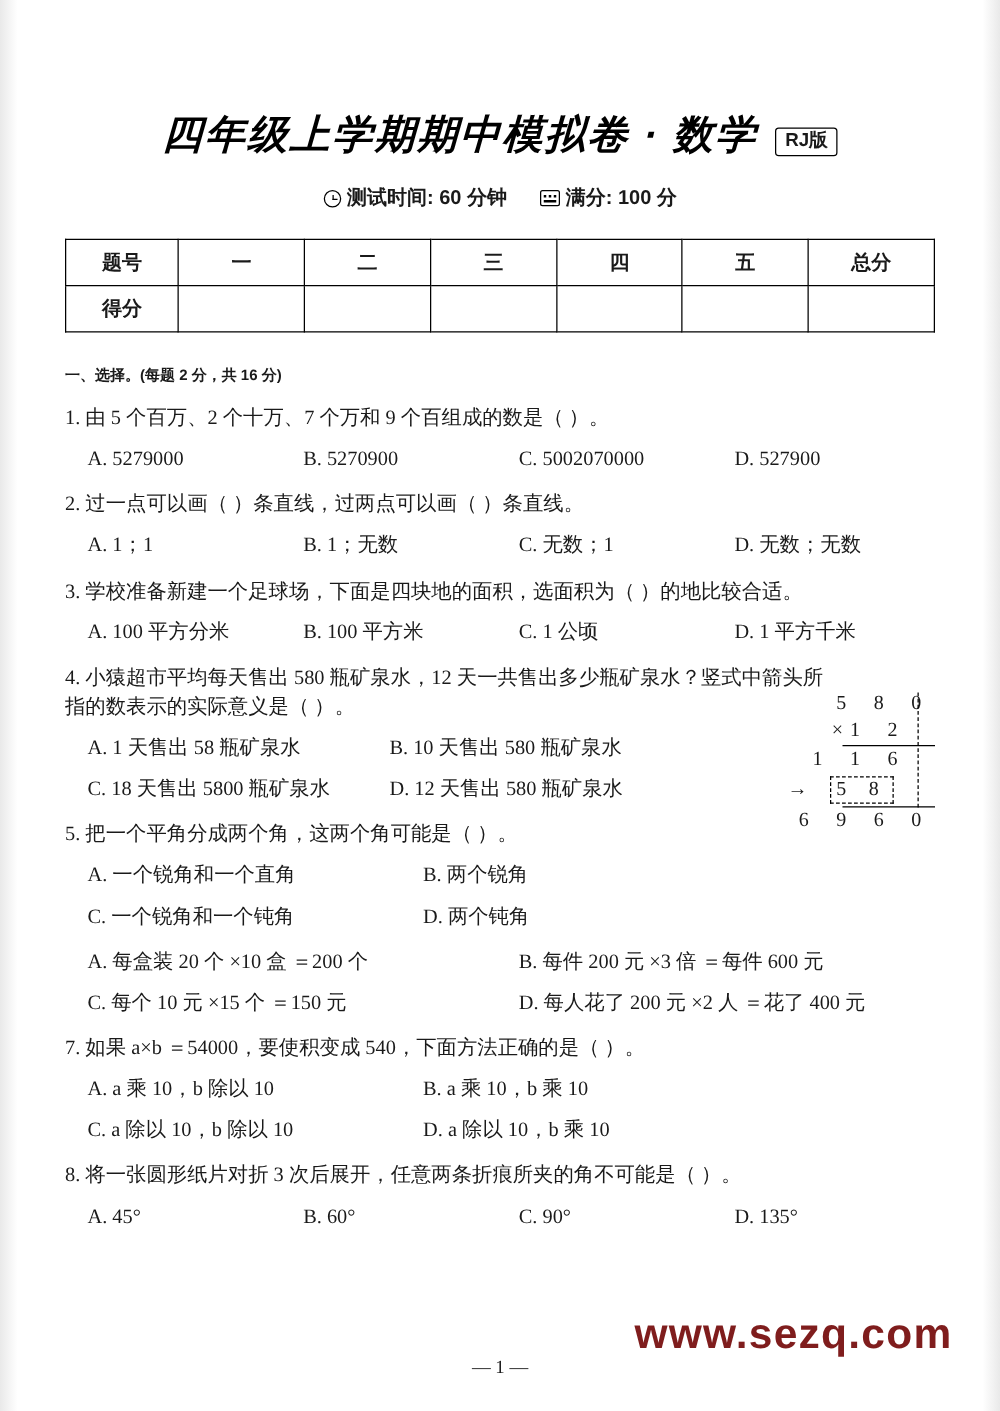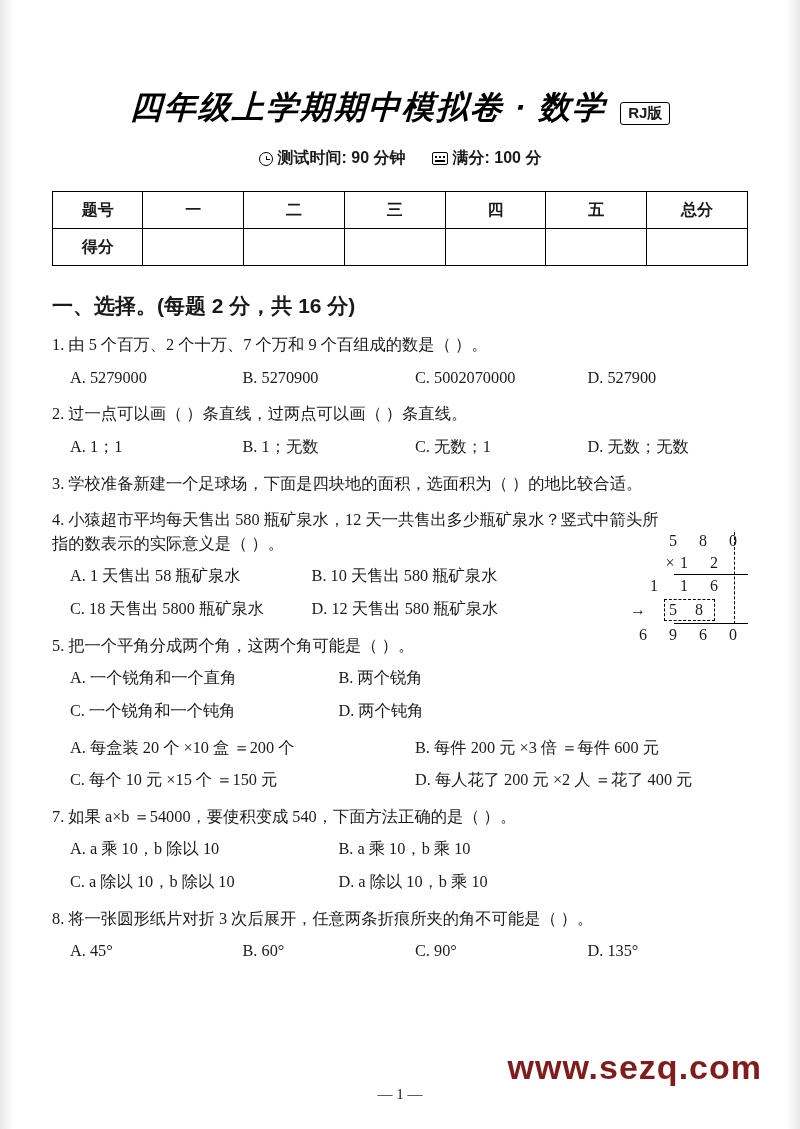--- a/index.html
+++ b/index.html
@@ -98,21 +98,21 @@
   }
   table.score-table td.lbl { width: 13%; }
   table.score-table td.col { width: 14.5%; font-weight: bold; }
   table.score-table td.total { width: 16%; }
 
   
   .section-head {
     margin-top: 26px;
     font-family: "Liberation Sans", sans-serif;
     font-weight: bold;
-    font-size: 21px;
+    font-size: 12px;
   }
 
   
   .q { margin-top: 13px; font-size: 16.3px; line-height: 1.45; }
   .q-stem { display: block; }
   .opts {
     display: flex;
     margin-top: 9px;
     padding-left: 18px;
     gap: 12px;
@@ -190,21 +190,21 @@
 <div class="page">
 
   <div class="title-row">
     <div class="main-title">四年级上学期期中模拟卷 · 数学</div>
     <div class="version-badge">RJ版</div>
   </div>
 
   <div class="subtitle-row">
     <div class="subtitle-item">
       <span class="ico clock-ico"></span>
-      <span>测试时间: 90 分钟</span>
+      <span>测试时间: 60 分钟</span>
     </div>
     <div class="subtitle-item">
       <span class="ico score-ico"></span>
       <span>满分: 100 分</span>
     </div>
   </div>
 
   <table class="score-table">
     <tbody>
         <tr>
@@ -254,20 +254,26 @@
       <div class="opt">C. 无数；1</div>
       <div class="opt">D. 无数；无数</div>
     </div>
   </div>
 
   <div class="q">
     <div class="q-stem">
       <span>3.</span>
       <span>学校准备新建一个足球场，下面是四块地的面积，选面积为（      ）的地比较合适。</span>
     </div>
+    <div class="opts four">
+      <div class="opt">A. 100 平方分米</div>
+      <div class="opt">B. 100 平方米</div>
+      <div class="opt">C. 1 公顷</div>
+      <div class="opt">D. 1 平方千米</div>
+    </div>
   </div>
 
   <div class="q q4-wrap">
     <div class="q-stem" style="width:88%">
       <span>4.</span>
       <span>小猿超市平均每天售出 580 瓶矿泉水，12 天一共售出多少瓶矿泉水？竖式中箭头所指的数表示的实际意义是（      ）。</span>
     </div>
     <div class="q4-opts">
       <div class="opt-row">
         <div class="opt">A. 1 天售出 58 瓶矿泉水</div>

